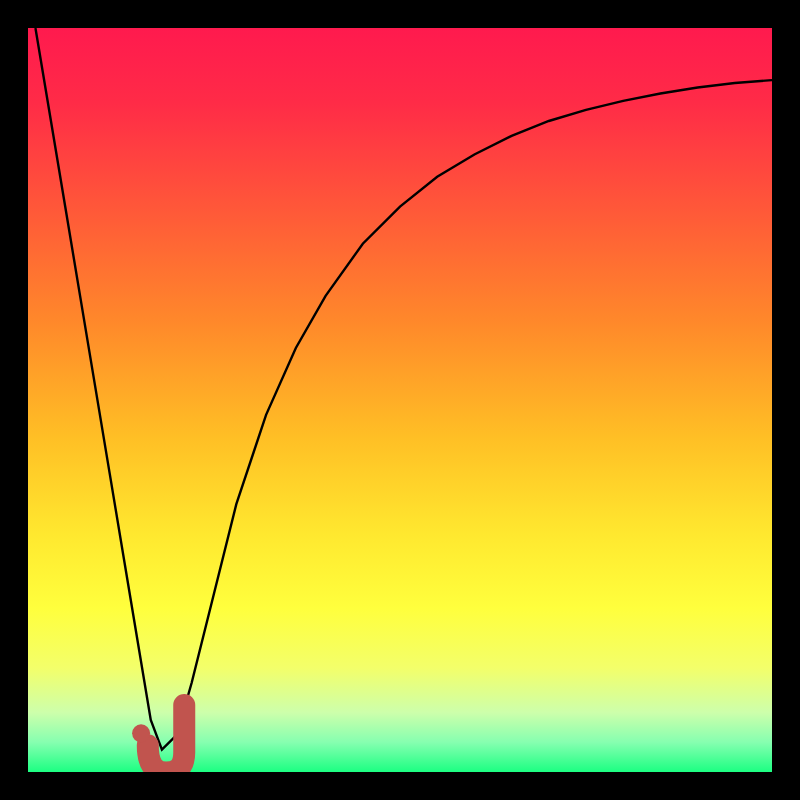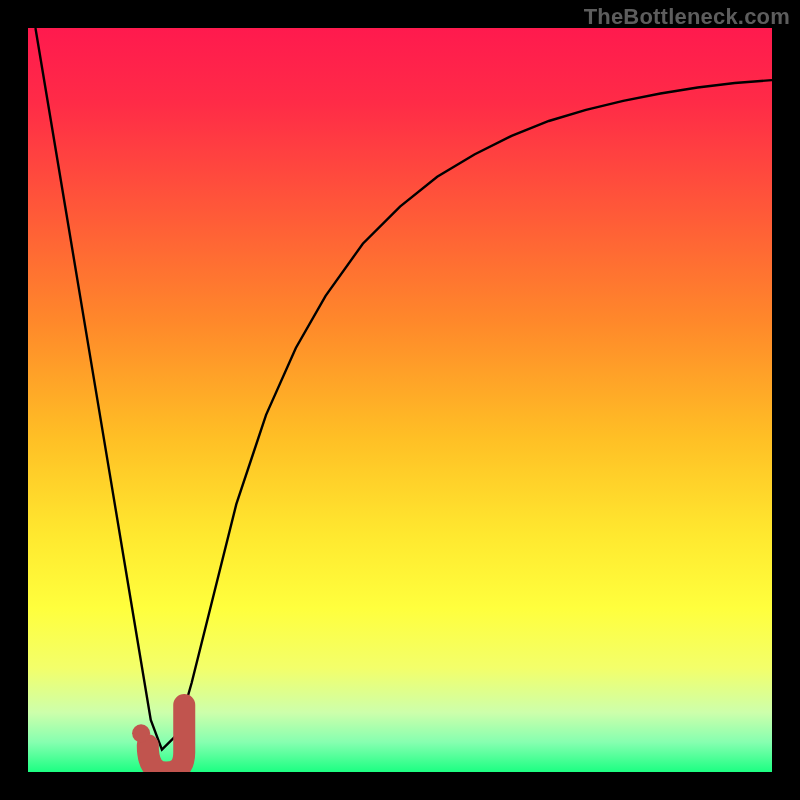--- a/index.html
+++ b/index.html
@@ -35,21 +35,20 @@
     font-weight: 600;
     letter-spacing: 0.2px;
     user-select: none;
   }
   svg { display: block; }
 </style>
 </head>
 <body>
 
 <div class="frame">
-  <div class="watermark">TheBottleneck.com</div>
 
   <div class="plot">
     <svg viewBox="0 0 744 744" width="744" height="744" preserveAspectRatio="none">
       <defs>
         <linearGradient id="bg-grad" x1="0" y1="0" x2="0" y2="1">
 
         <stop offset="0.0%" stop-color="#ff1a4e"></stop>
             <stop offset="10.0%" stop-color="#ff2b47"></stop>
             <stop offset="25.0%" stop-color="#ff5a38"></stop>
             <stop offset="40.0%" stop-color="#ff8a2a"></stop>

